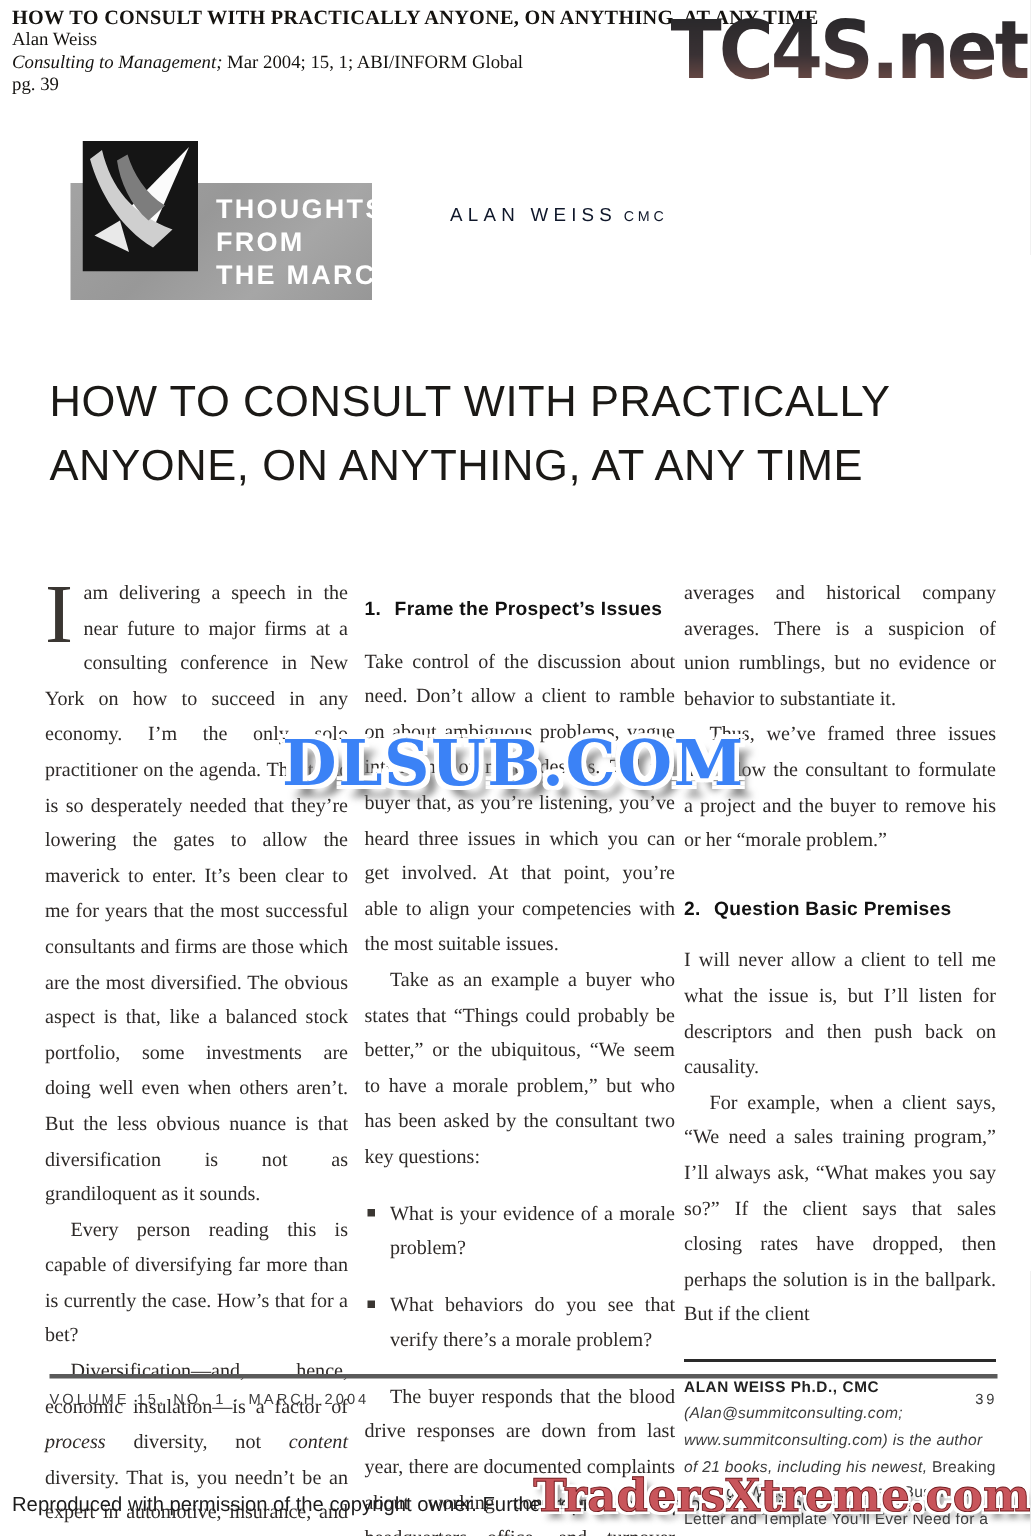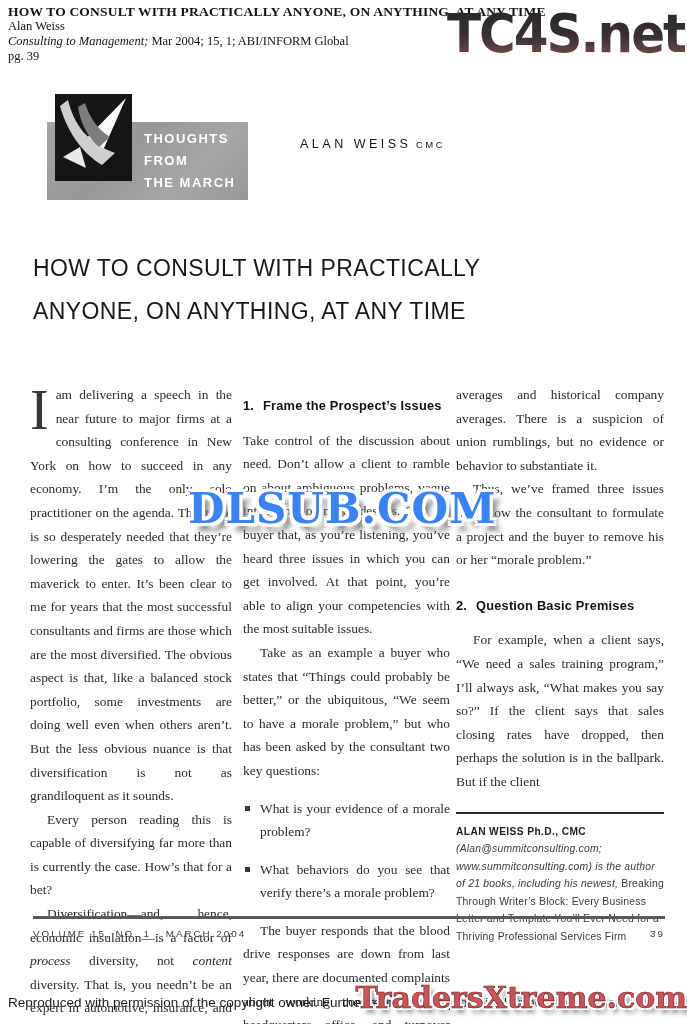--- a/index.html
+++ b/index.html
@@ -41,28 +41,28 @@
       -2px 0 0 #fff,2px 0 0 #fff,0 -2px 0 #fff,0 2px 0 #fff,
       4px 5px 4px rgba(80,80,80,.65);
     -webkit-text-stroke:.6px #6e181c;
   }
   
   .masthead{position:absolute;left:47px;top:94px;width:420px;height:110px;}
   .band{position:absolute;left:0;top:28px;width:201px;height:78px;
     background:linear-gradient(135deg,#a3a3a3 0%,#989898 40%,#a6a6a6 70%,#979797 100%);}
   .logosq{position:absolute;left:8px;top:0;width:77px;height:87px;}
   .logotext{position:absolute;left:97px;top:34px;color:#fff;
-    font-family:"Liberation Sans",sans-serif;font-weight:bold;font-size:13px;
+    font-family:"Liberation Sans",sans-serif;font-weight:bold;font-size:18px;
     line-height:22px;letter-spacing:1.5px;}
   .byline{position:absolute;left:253px;top:40px;font-family:"Liberation Sans",sans-serif;color:#0f172a;white-space:nowrap;}
   .byline .nm{font-size:12.5px;letter-spacing:3.5px;}
   .byline .cr{font-size:9.5px;letter-spacing:2.5px;}
   
   .art-title{position:absolute;left:33px;top:247px;
-    font-family:"Liberation Sans",sans-serif;font-size:23px;line-height:43px;
+    font-family:"Liberation Sans",sans-serif;font-size:29px;line-height:43px;
     letter-spacing:.4px;color:#1b1916;}
   
   .col{position:absolute;top:383px;font-size:13.4px;line-height:23.6px;text-align:justify;}
   .col1{left:30px;width:202px;}
   .col2{left:243px;width:207px;}
   .col3{left:456px;width:208px;}
   .col p{margin:0;}
   .col p.ind{text-indent:17px;}
   .dropcap{float:left;font-size:56px;line-height:46px;padding:4px 7px 0 0;color:#3a3632;}
   .col-heading{font-family:"Liberation Sans",sans-serif;font-weight:bold;font-size:12.8px;
@@ -150,20 +150,21 @@
     </ul>
     <p class="ind gap-top"><span>The buyer responds that the blood drive responses are down from last year, there are documented complaints about working conditions in the headquarters office, and turnover among salespeople is higher than industry</span></p>
   </div>
 
   <div class="col col3">
     <p><span>averages and historical company averages. There is a suspicion of union rumblings, but no evidence or behavior to substantiate it.</span></p>
     <p class="ind"><span>Thus, we’ve framed three issues that allow the consultant to formulate a project and the buyer to remove his or her “morale problem.”</span></p>
     <div class="col-heading">
       <span class="h-num">2.</span><span>Question Basic Premises</span>
     </div>
+    <p><span>I will never allow a client to tell me what the issue is, but I’ll listen for descriptors and then push back on causality.</span></p>
     <p class="ind"><span>For example, when a client says, “We need a sales training program,” I’ll always ask, “What makes you say so?” If the client says that sales closing rates have dropped, then perhaps the solution is in the ballpark. But if the client</span></p>
     <div class="bio"><span class="seg b">ALAN WEISS Ph.D., CMC </span><span class="seg i">(Alan@summitconsulting.com; www.summitconsulting.com) is the author of 21 books, including his newest, </span><span class="seg r">Breaking Through Writer’s Block: Every Business Letter and Template You’ll Ever Need for a Thriving Professional Services Firm </span></div>
   </div>
 
   <div class="wm-dlsub">DLSUB.COM</div>
 
   <div class="footer">
     <div class="footrow">
       <span>VOLUME 15, NO. 1 · MARCH 2004</span>
       <span>39</span>

